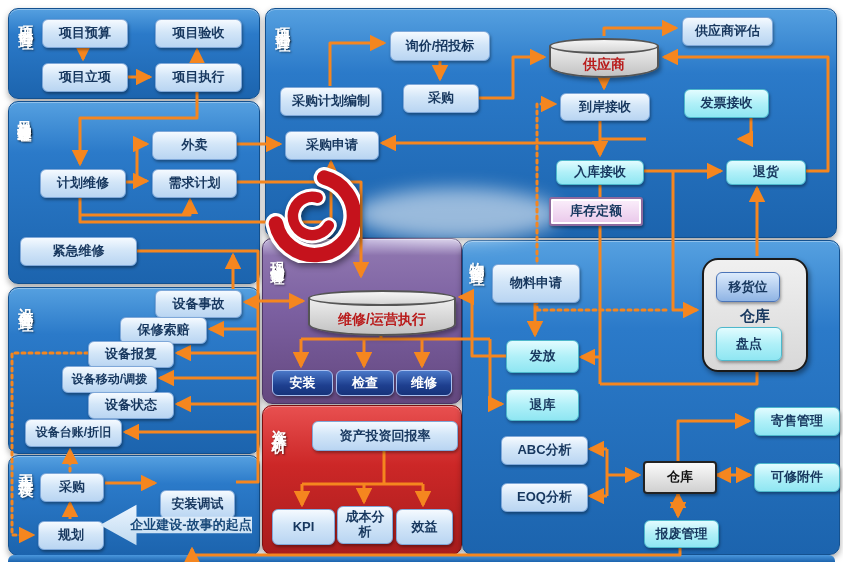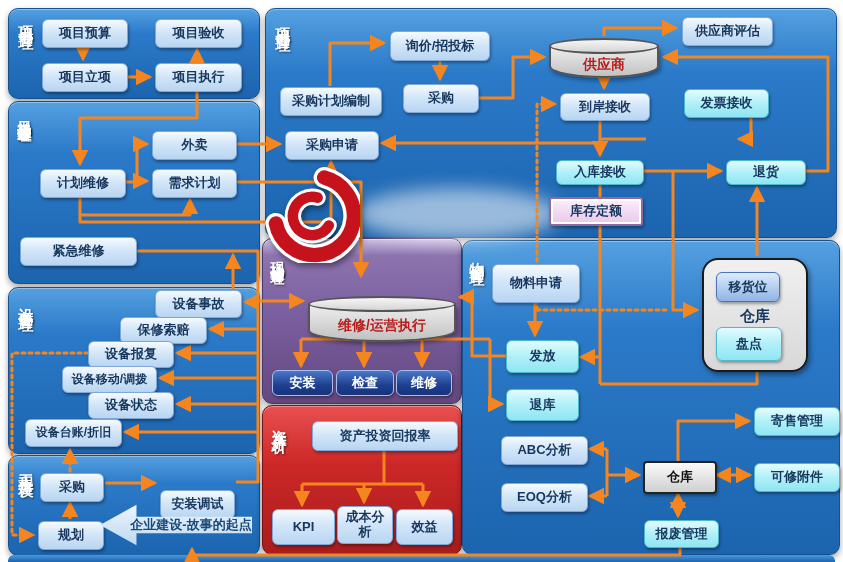--- a/index.html
+++ b/index.html
@@ -186,21 +186,21 @@
     <div class="body"></div>
     <div class="txt">供应商</div>
   </div>
   <div class="bx blue" style="left:682px;top:17px;width:89px;height:27px;">供应商评估</div>
   <div class="bx blue" style="left:560px;top:93px;width:88px;height:26px;">到岸接收</div>
   <div class="bx cyan" style="left:684px;top:89px;width:83px;height:27px;">发票接收</div>
   <div class="bx cyan" style="left:556px;top:160px;width:86px;height:23px;">入库接收</div>
   <div class="bx cyan" style="left:726px;top:160px;width:78px;height:23px;">退货</div>
   <div class="bx pink" style="left:549px;top:197px;width:90px;height:25px;">库存定额</div>
 
-  <div class="cyl" style="left:308px;top:296px;width:148px;height:46px;">
+  <div class="cyl" style="left:308px;top:290px;width:148px;height:46px;">
     <div class="top"></div>
     <div class="body"></div>
     <div class="txt">维修/运营执行</div>
   </div>
   <div class="bx dark" style="left:272px;top:370px;width:59px;height:24px;">安装</div>
   <div class="bx dark" style="left:336px;top:370px;width:56px;height:24px;">检查</div>
   <div class="bx dark" style="left:396px;top:370px;width:54px;height:24px;">维修</div>
 
   <div class="bx blue" style="left:312px;top:421px;width:144px;height:28px;">资产投资回报率</div>
   <div class="bx blue" style="left:272px;top:509px;width:61px;height:34px;">KPI</div>

